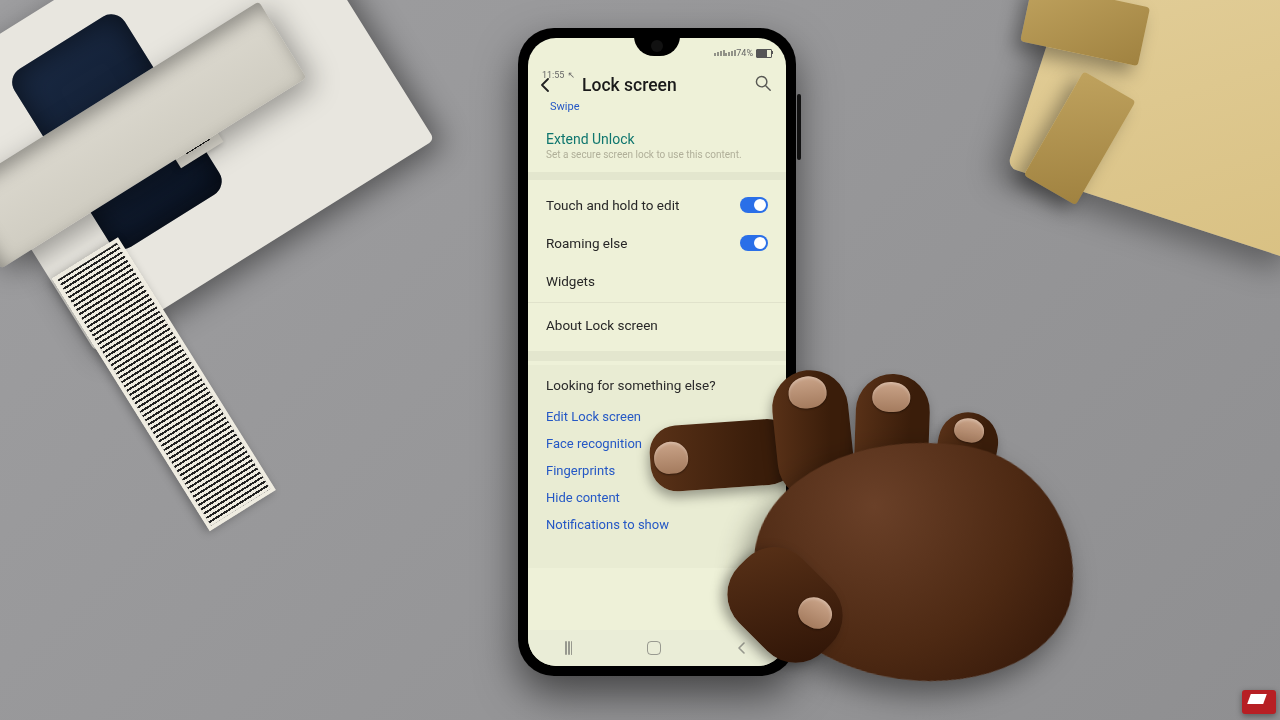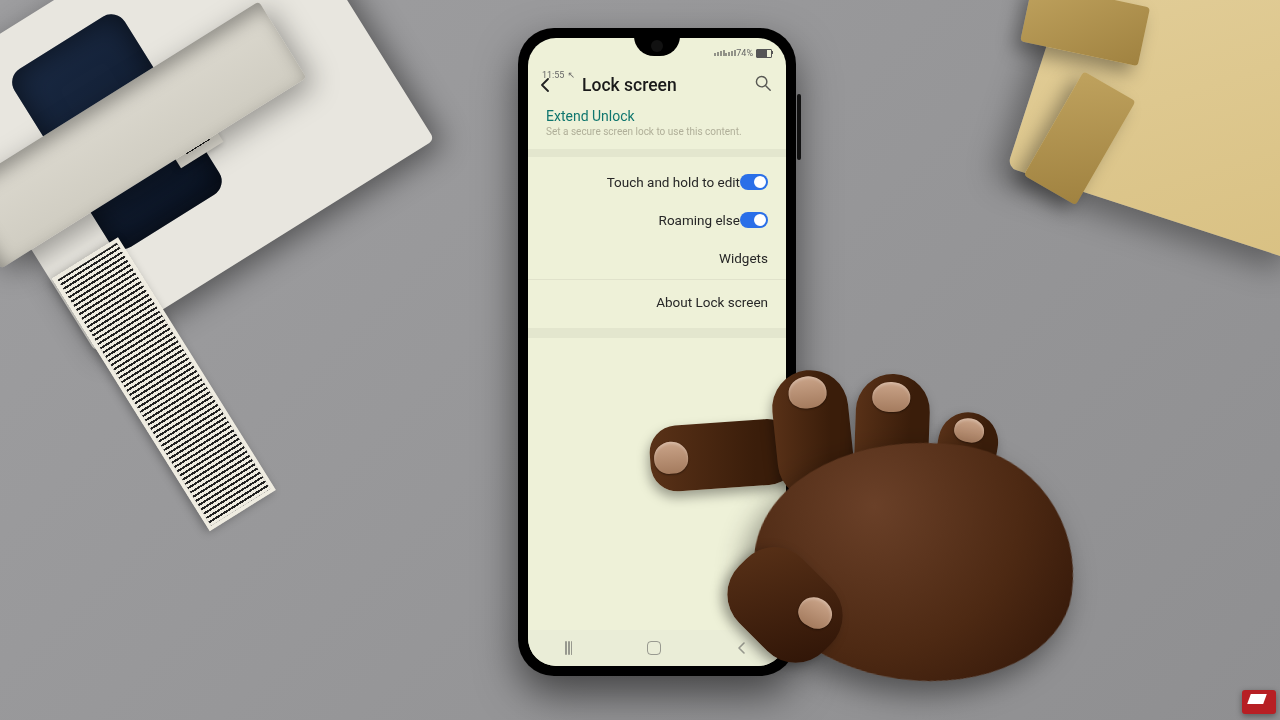--- a/index.html
+++ b/index.html
@@ -196,21 +196,21 @@
   .search-ic{width:18px;height:18px;opacity:.8}
 
   .mode-label{
     color:#2558c5; font-size:11px; padding:0 14px 10px 22px;
   }
 
   .section {
     padding: 8px 18px;
   }
   .row {
-    display:flex; align-items:center; justify-content:flex-end;
+    display:flex; align-items:center; justify-content:space-between;
     padding: 11px 0;
   }
   .row .label{ font-size:13.5px; color:#272727; }
   .disabled .label{ font-size:14px; color:#0f766e; }
   .disabled .sub{ font-size:10px; color:#b0af99; margin-top:2px; }
 
   .divider { height:8px; background: rgba(0,0,0,0.045); margin:4px 0; }
   .thin-divider { height:1px; background: rgba(0,0,0,0.06); margin:0; }
 
   
@@ -337,20 +337,21 @@
           </svg>
         </div>
         <div class="title">Lock screen</div>
         <div>
           <svg class="search-ic" viewBox="0 0 20 20">
             <circle cx="8.5" cy="8.5" r="5.8" fill="none" stroke="#333" stroke-width="1.6"></circle>
             <line x1="13" y1="13" x2="18" y2="18" stroke="#333" stroke-width="1.6" stroke-linecap="round"></line>
           </svg>
         </div>
       </div>
+      <div class="mode-label">Swipe</div>
 
       <div class="section disabled">
         <div class="label">Extend Unlock</div>
         <div class="sub">Set a secure screen lock to use this content.</div>
       </div>
 
       <div class="divider"></div>
 
       <div class="section" style="padding-top:2px;padding-bottom:2px">
         <div class="row">
@@ -369,20 +370,30 @@
       <div class="thin-divider"></div>
 
       <div class="section" style="padding-top:6px;padding-bottom:6px">
         <div class="row" style="padding:8px 0">
           <span class="label">About Lock screen</span>
         </div>
       </div>
 
       <div class="divider" style="height:10px"></div>
 
+      <div class="footer-sec">
+        <div class="hdr">Looking for something else?</div>
+        <div class="linklist">
+          <div class="link">Edit Lock screen</div>
+          <div class="link">Face recognition</div>
+          <div class="link">Fingerprints</div>
+          <div class="link">Hide content</div>
+          <div class="link">Notifications to show</div>
+        </div>
+      </div>
 
       <div class="navbar">
         <div class="nbtn recent">
             <span></span>
             <span></span>
             <span></span>
           </div>
         <div class="nbtn home"></div>
         <div class="nbtn back">
           <svg width="14" height="14" viewBox="0 0 12 14">

